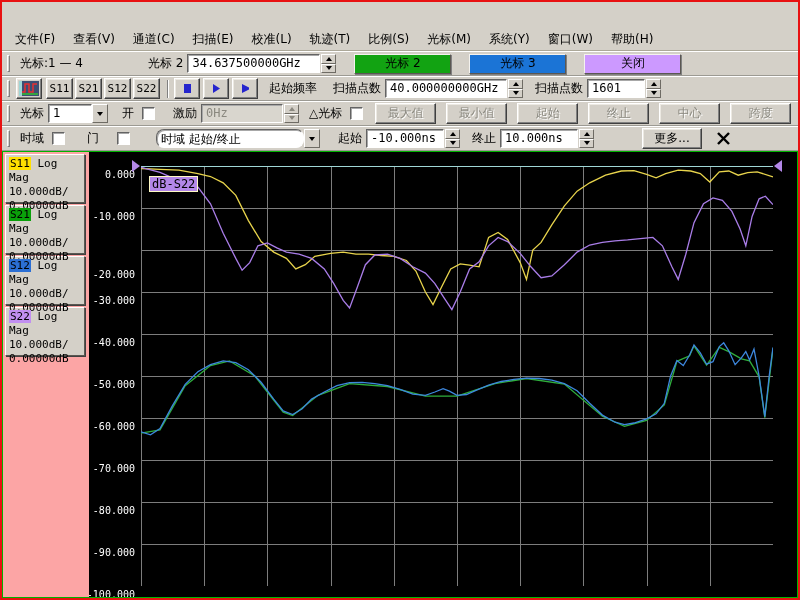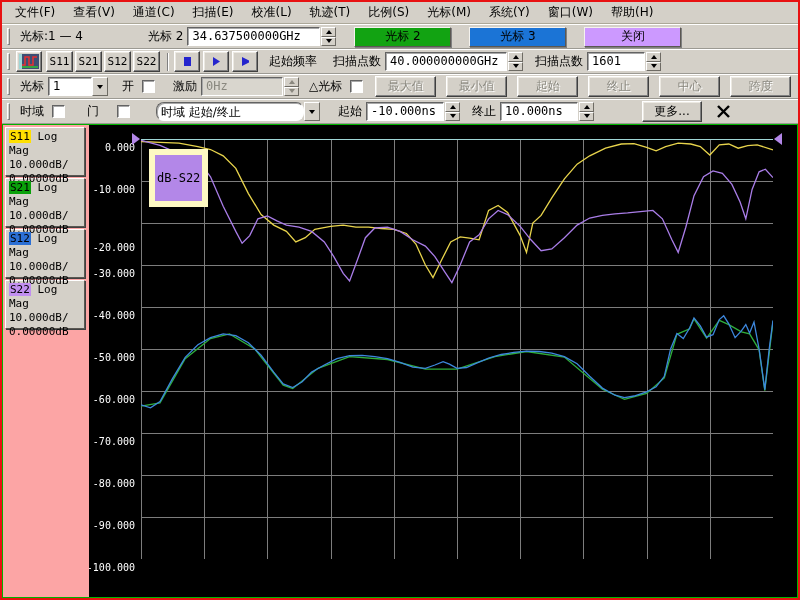--- a/index.html
+++ b/index.html
@@ -1,21 +1,21 @@
 <!DOCTYPE html>
 <html><head>
 <meta charset="utf-8">
 <style>
   * { margin:0; padding:0; box-sizing:border-box; }
   html,body { width:800px; height:600px; overflow:hidden; }
   body { font-family:"DejaVu Sans", sans-serif; font-size:12px; color:#000; background:#d4d0c8; }
   #app { width:800px; height:600px; border:2px solid #e81111; background:#d4d0c8; display:flex; flex-direction:column; }
 
   
-  .menubar { height:22px; display:flex; align-items:center; padding-left:4px; background:#d4d0c8; border-bottom:1px solid #aca899; flex:0 0 auto; }
+  .menubar { height:22px; display:flex; align-items:center; padding-left:4px; background:#d4d0c8; border-bottom:1px solid #aca899; flex:0 0 auto;margin-top:27px; }
   .menu-item { padding:2px 9px; white-space:nowrap; cursor:default; }
 
   
   .toolbar { height:25px; display:flex; align-items:center; padding:0 4px; background:#d4d0c8;
              border-top:1px solid #ffffff; border-bottom:1px solid #9c9a93; flex:0 0 auto; white-space:nowrap; }
   .grip { width:3px; height:17px; margin:0 6px 0 1px; background:#d4d0c8;
           border:1px solid; border-color:#fff #808080 #808080 #fff; flex:0 0 auto; }
   .tb-label { margin:0 4px; }
   .vsep { width:2px; height:18px; margin:0 5px; border-left:1px solid #808080; border-right:1px solid #fff; }
 
@@ -62,21 +62,21 @@
 
   .chart { flex:1; position:relative; background:#000; overflow:hidden;
            font-family:"DejaVu Sans Mono", monospace; }
   #plot-svg { position:absolute; left:52px; top:14px; }
   #y-labels { position:absolute; left:0; top:14px; width:48px; }
   .y-label { position:absolute; right:2px; transform:translateY(-50%); color:#fff; font-size:10px;margin-top:8px; }
   .ref-marker { position:absolute; width:0; height:0; border-top:6px solid transparent; border-bottom:6px solid transparent; top:8px; }
   .ref-marker.left  { left:43px;  border-left:8px solid #b387e8; }
   .ref-marker.right { left:685px; border-right:8px solid #b387e8; }
   .active-label { position:absolute; left:60px; top:24px; background:#b387e8; color:#000;
-                  font-size:12px; padding:16px 2px; border:6px solid #fef9c3; }
+                  font-size:12px; padding:0 2px; border:1px solid #fef9c3; }
   .status { position:absolute; left:6px; right:8px; top:446px; display:flex; align-items:center; color:#fff; font-size:12px; }
   .legend-dash { width:16px; height:2px; margin-left:7px; flex:0 0 auto; }
   .status .spacer { flex:1; }
 
   .icon-btn { width:26px; height:21px; margin-right:4px; padding:0 2px; }
 </style>
 </head>
 <body>
 
 <div id="app">

